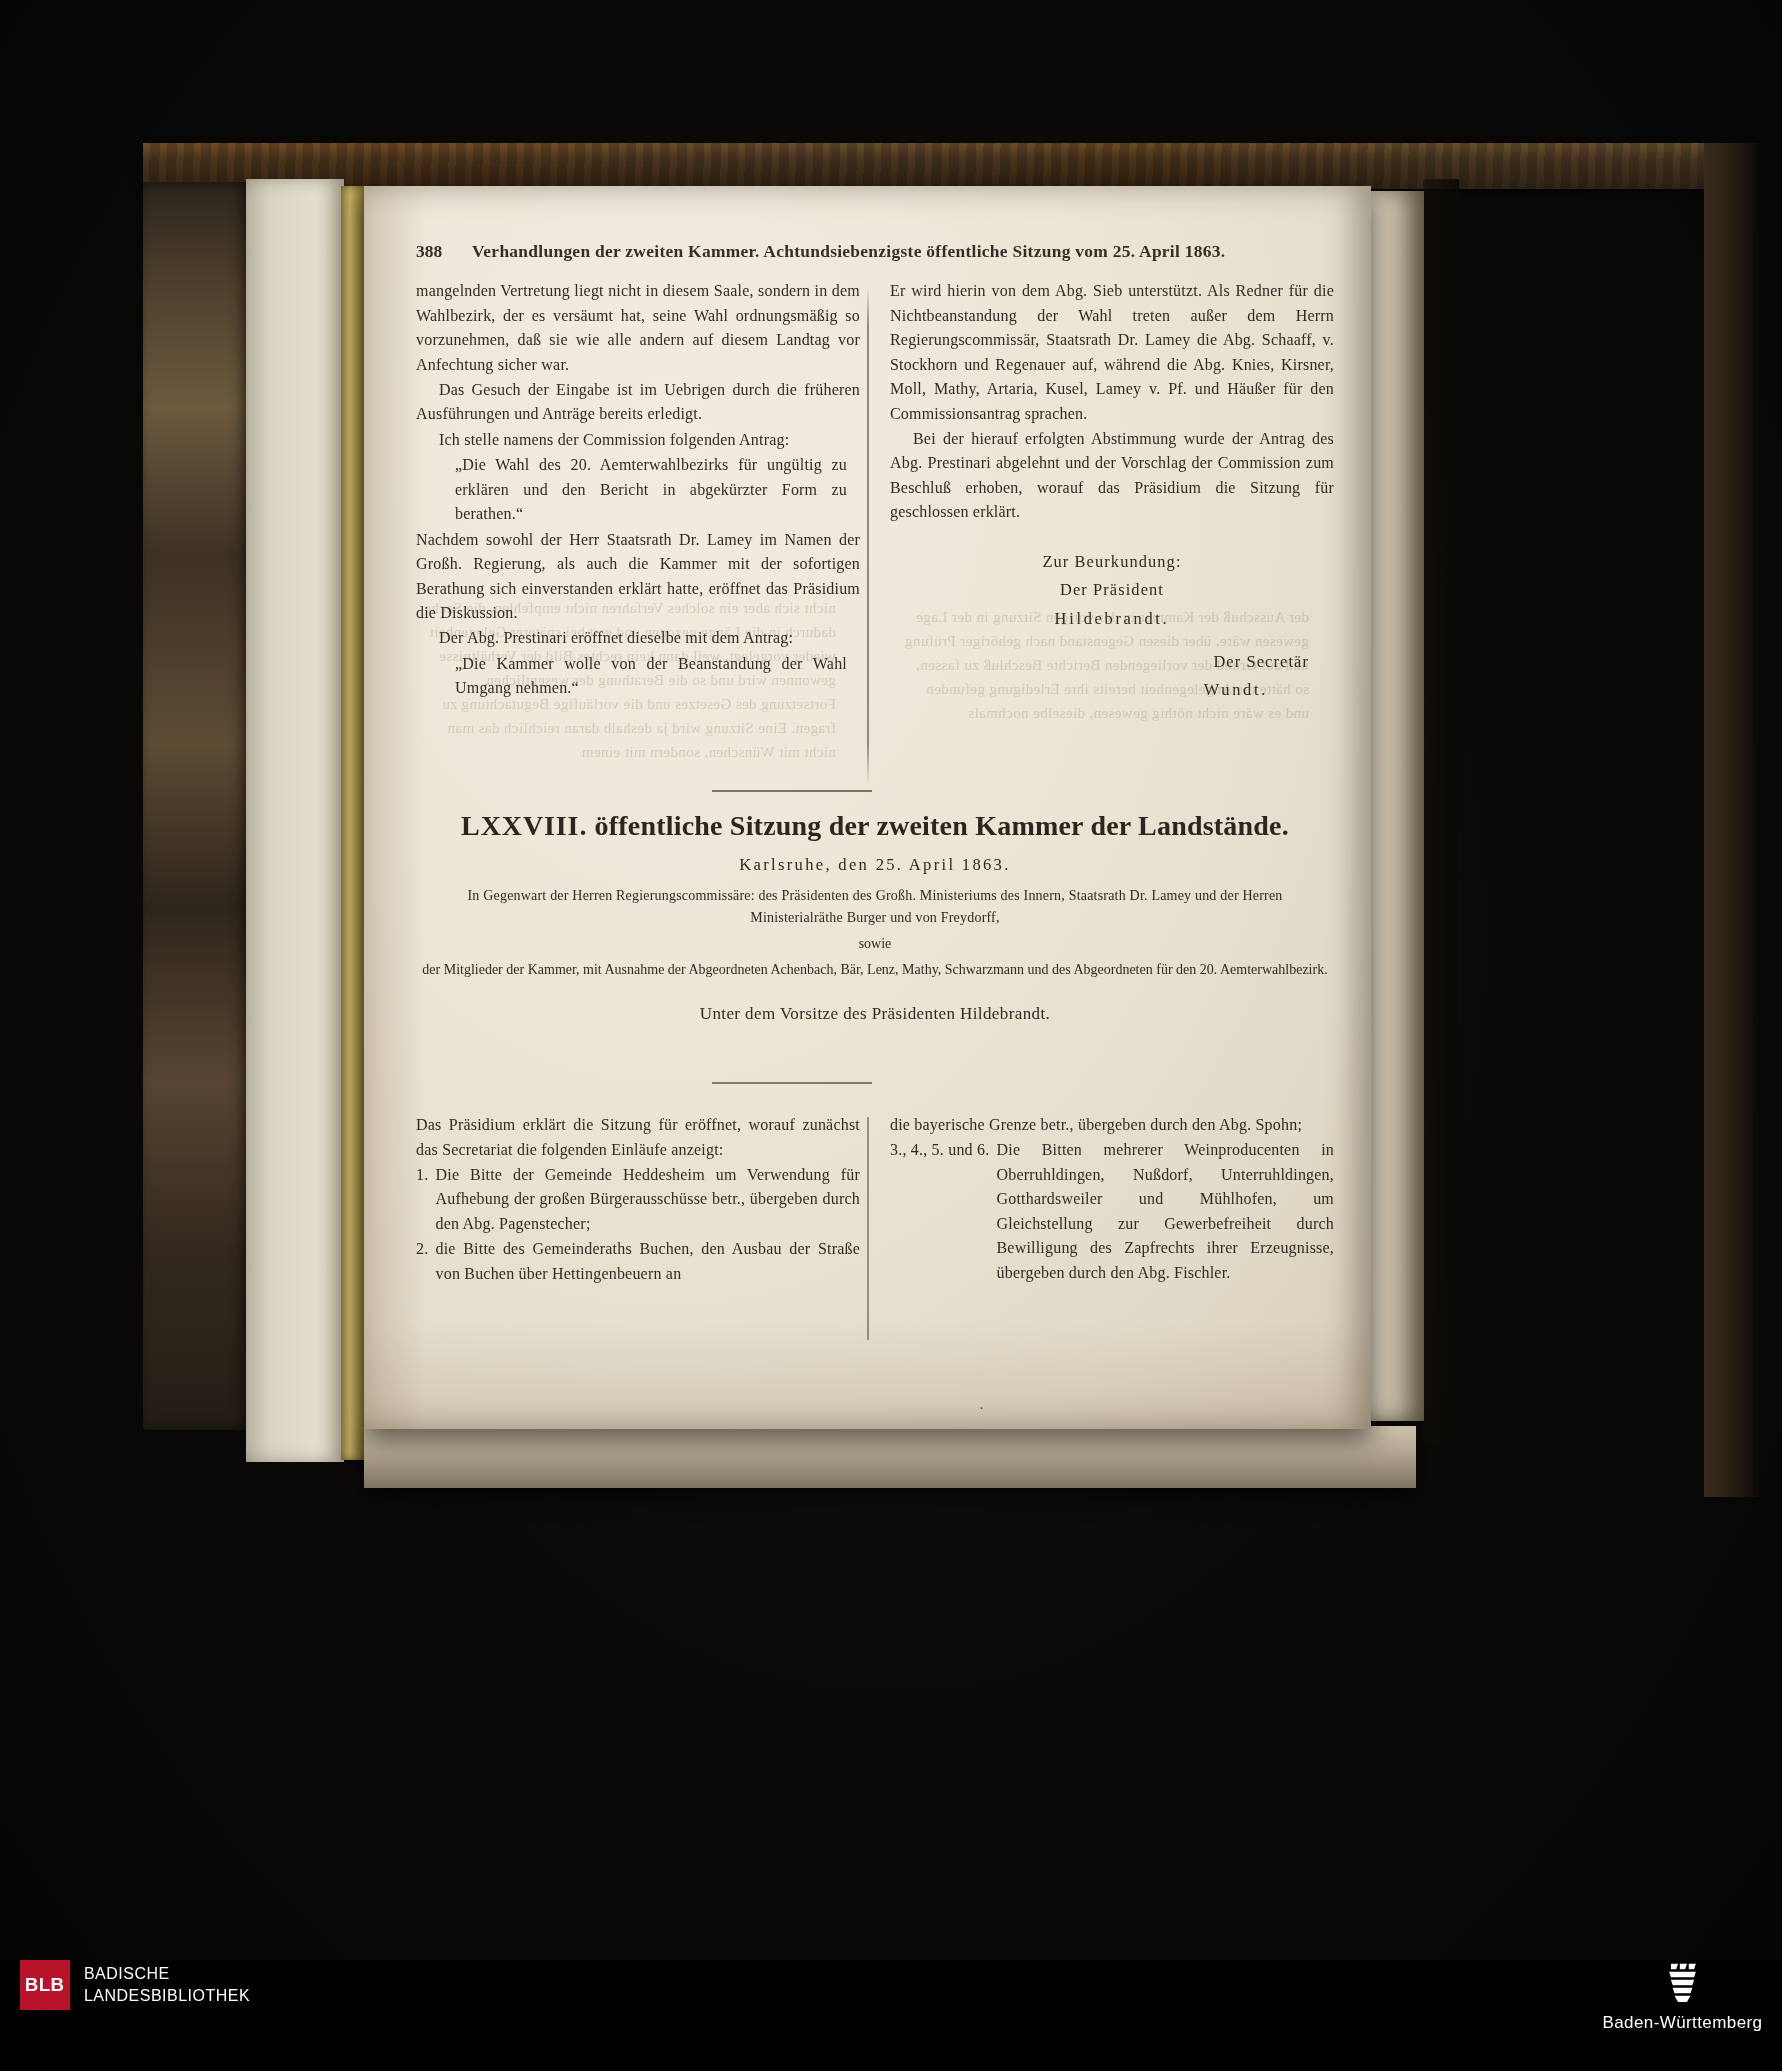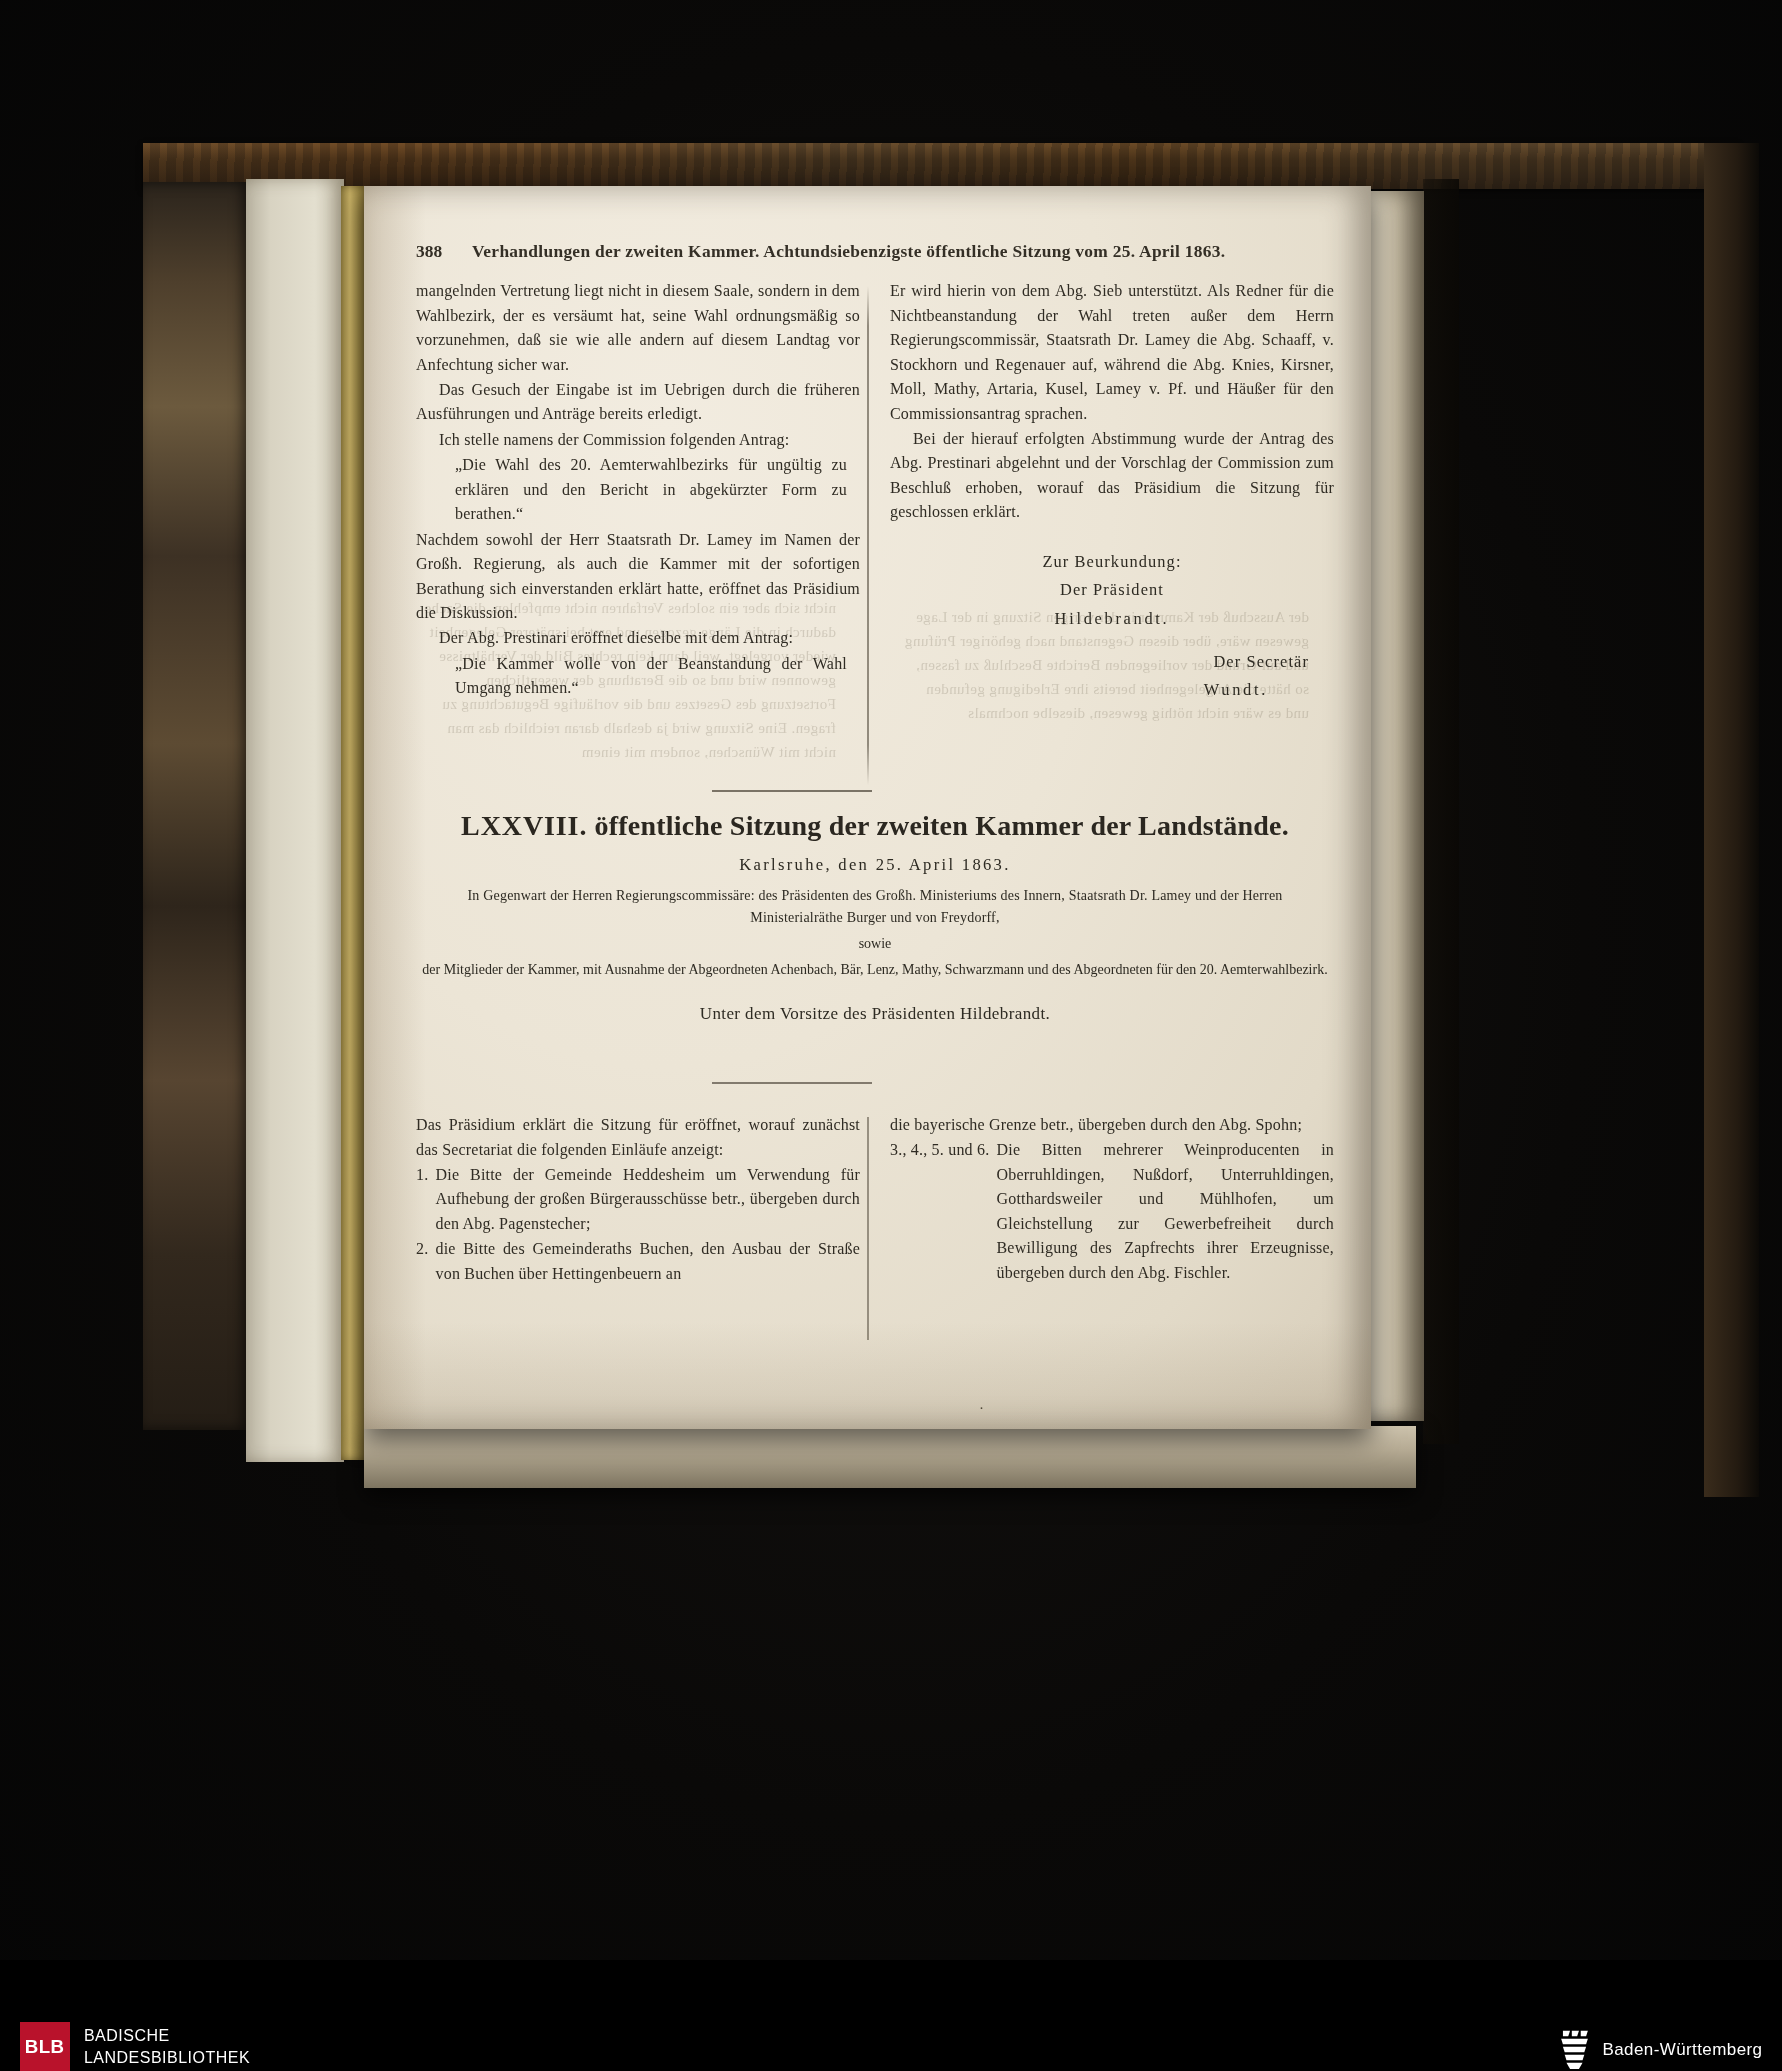--- a/index.html
+++ b/index.html
@@ -342,21 +342,21 @@
 
   
   .footer {
     position: absolute;
     left: 0;
     bottom: 0;
     width: 1782px;
     height: 112px;
     background: #000000;
     display: flex;
-    align-items: flex-end;
+    align-items: flex-start;
     justify-content: space-between;
     padding: 0 19.6px;
     box-sizing: border-box;
   }
   .footer-left {
     display: flex;
     align-items: center;
     gap: 14.3px;
   }
   .blb-logo {
@@ -376,20 +376,21 @@
     color: #ffffff;
     font-family: "Liberation Sans", sans-serif;
     font-size: 16px;
     line-height: 22px;
     letter-spacing: 0.5px;
   }
   .footer-right {
     display: flex;
     align-items: center;
     gap: 8px;
+    flex-direction: column;
   }
   .bw-text {
     color: #ffffff;
     font-family: "Liberation Sans", sans-serif;
     font-size: 17px;
     letter-spacing: 0.4px;
   }
   .griffin {
     width: 41px;
     height: 45px;

